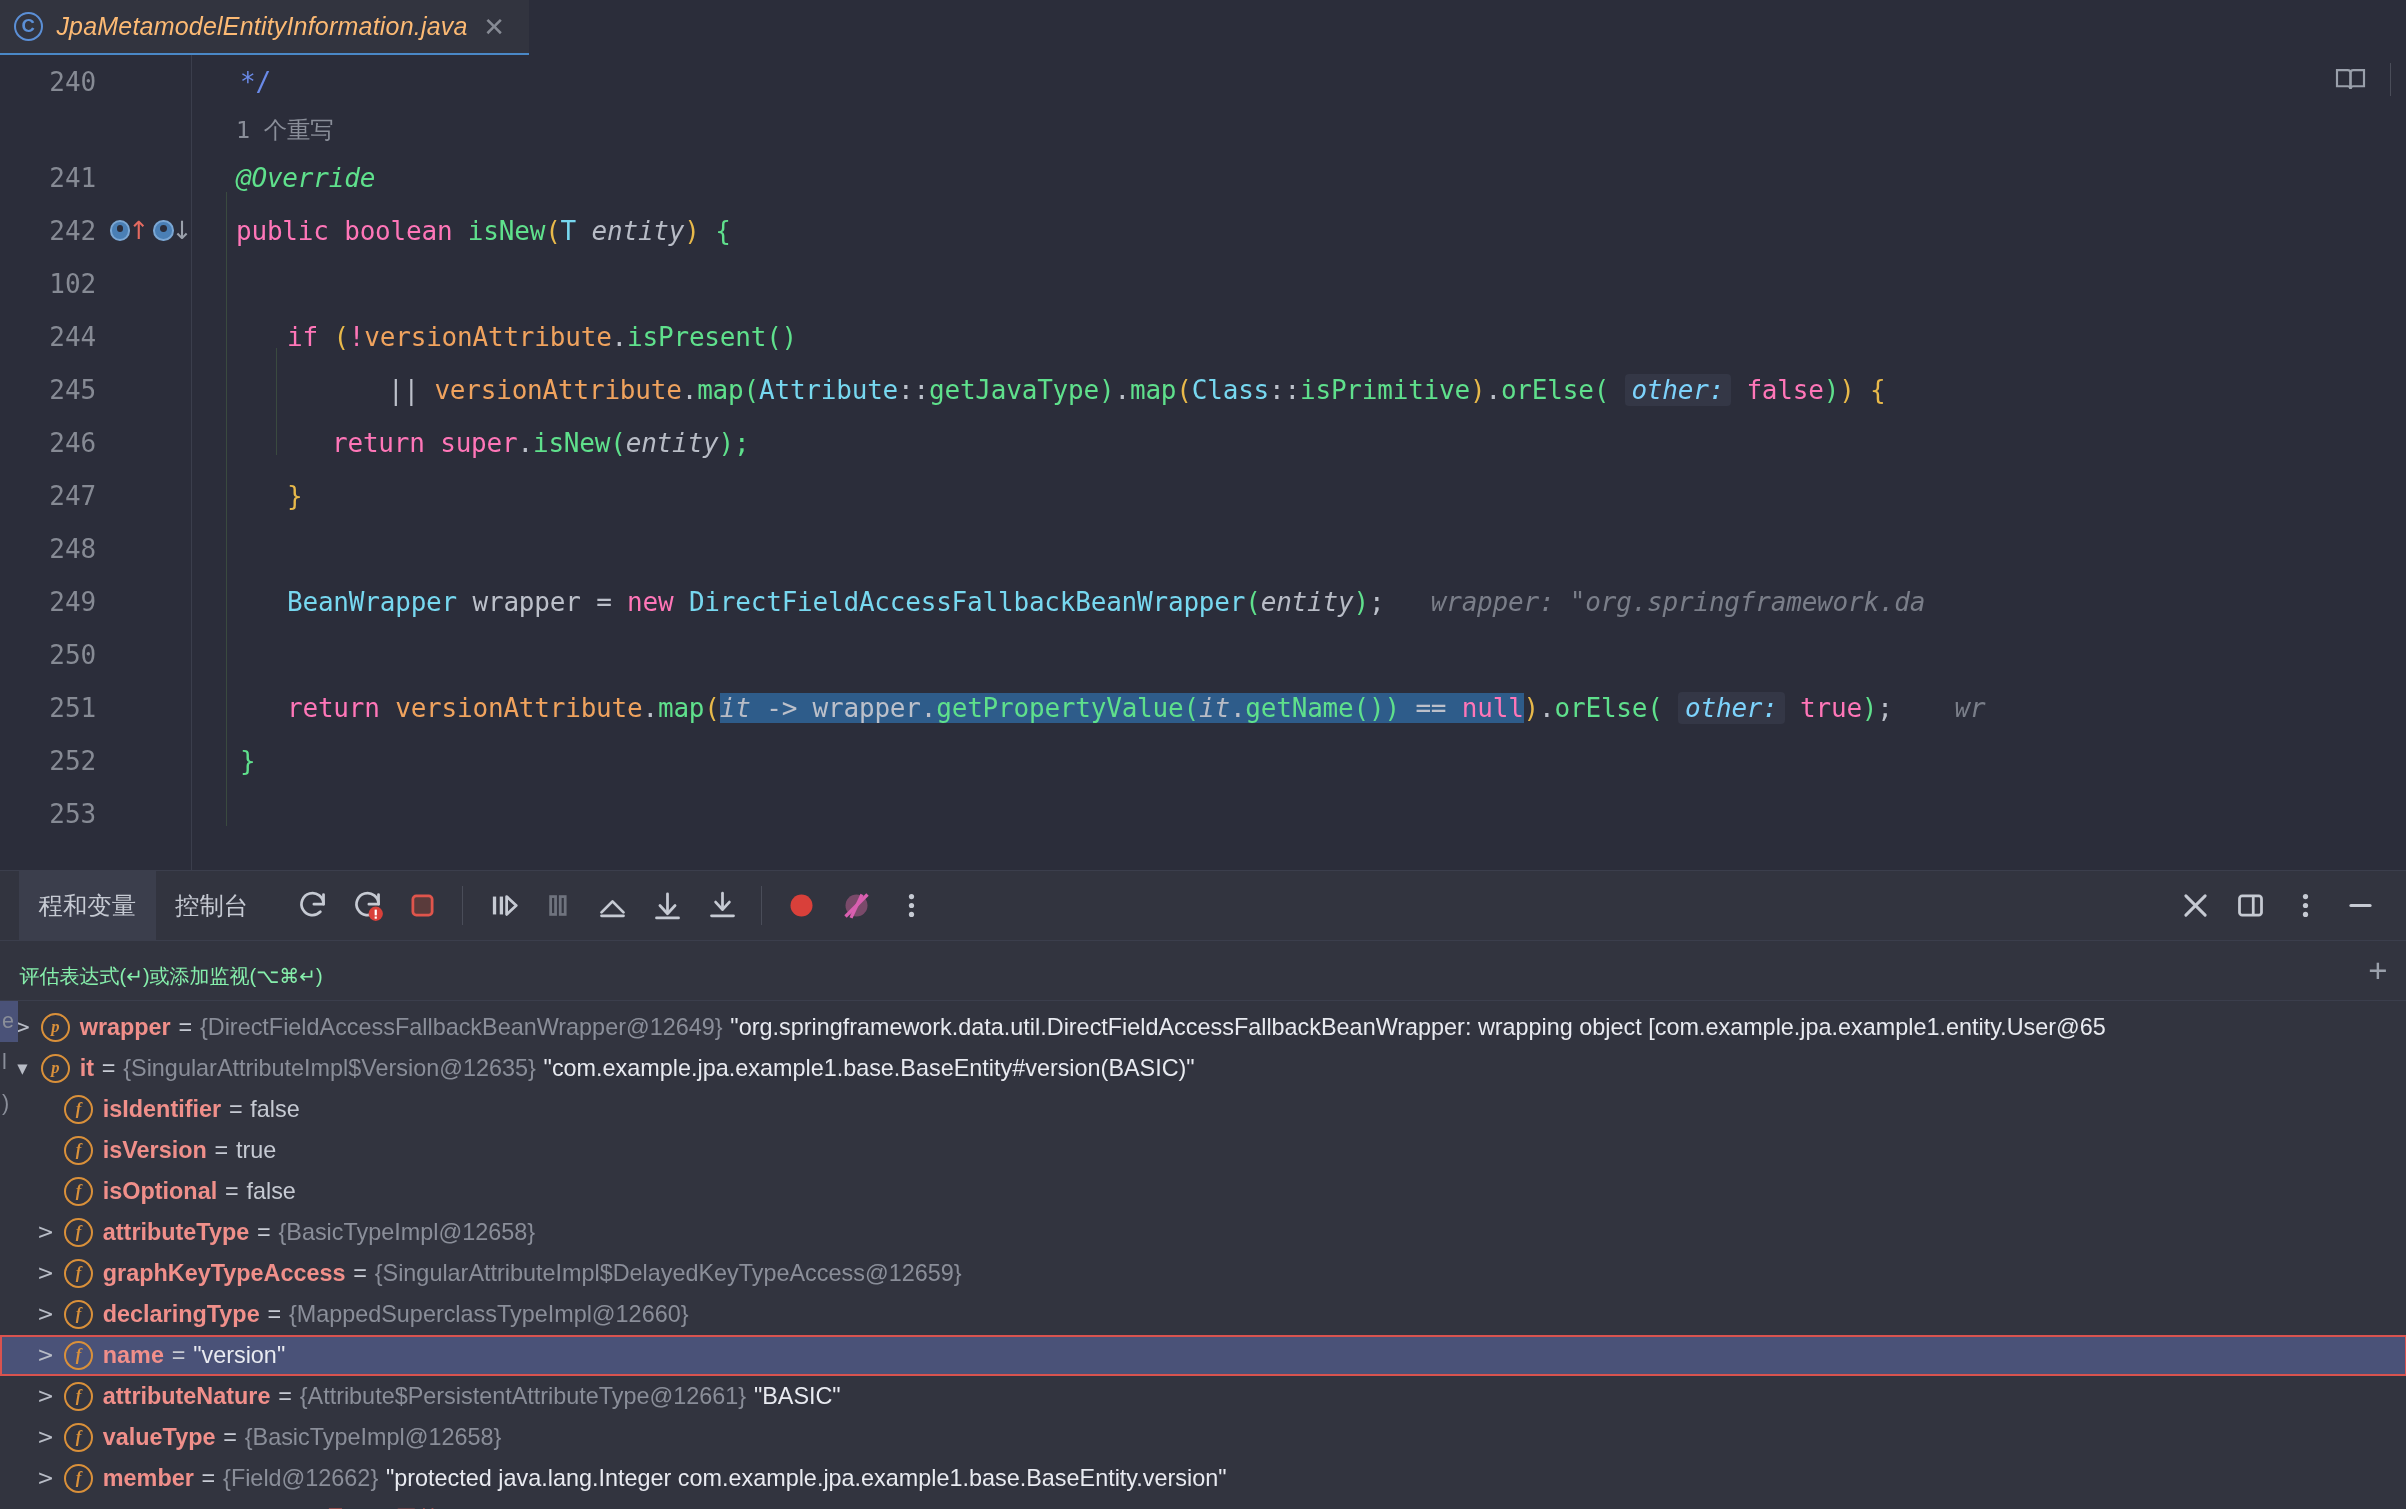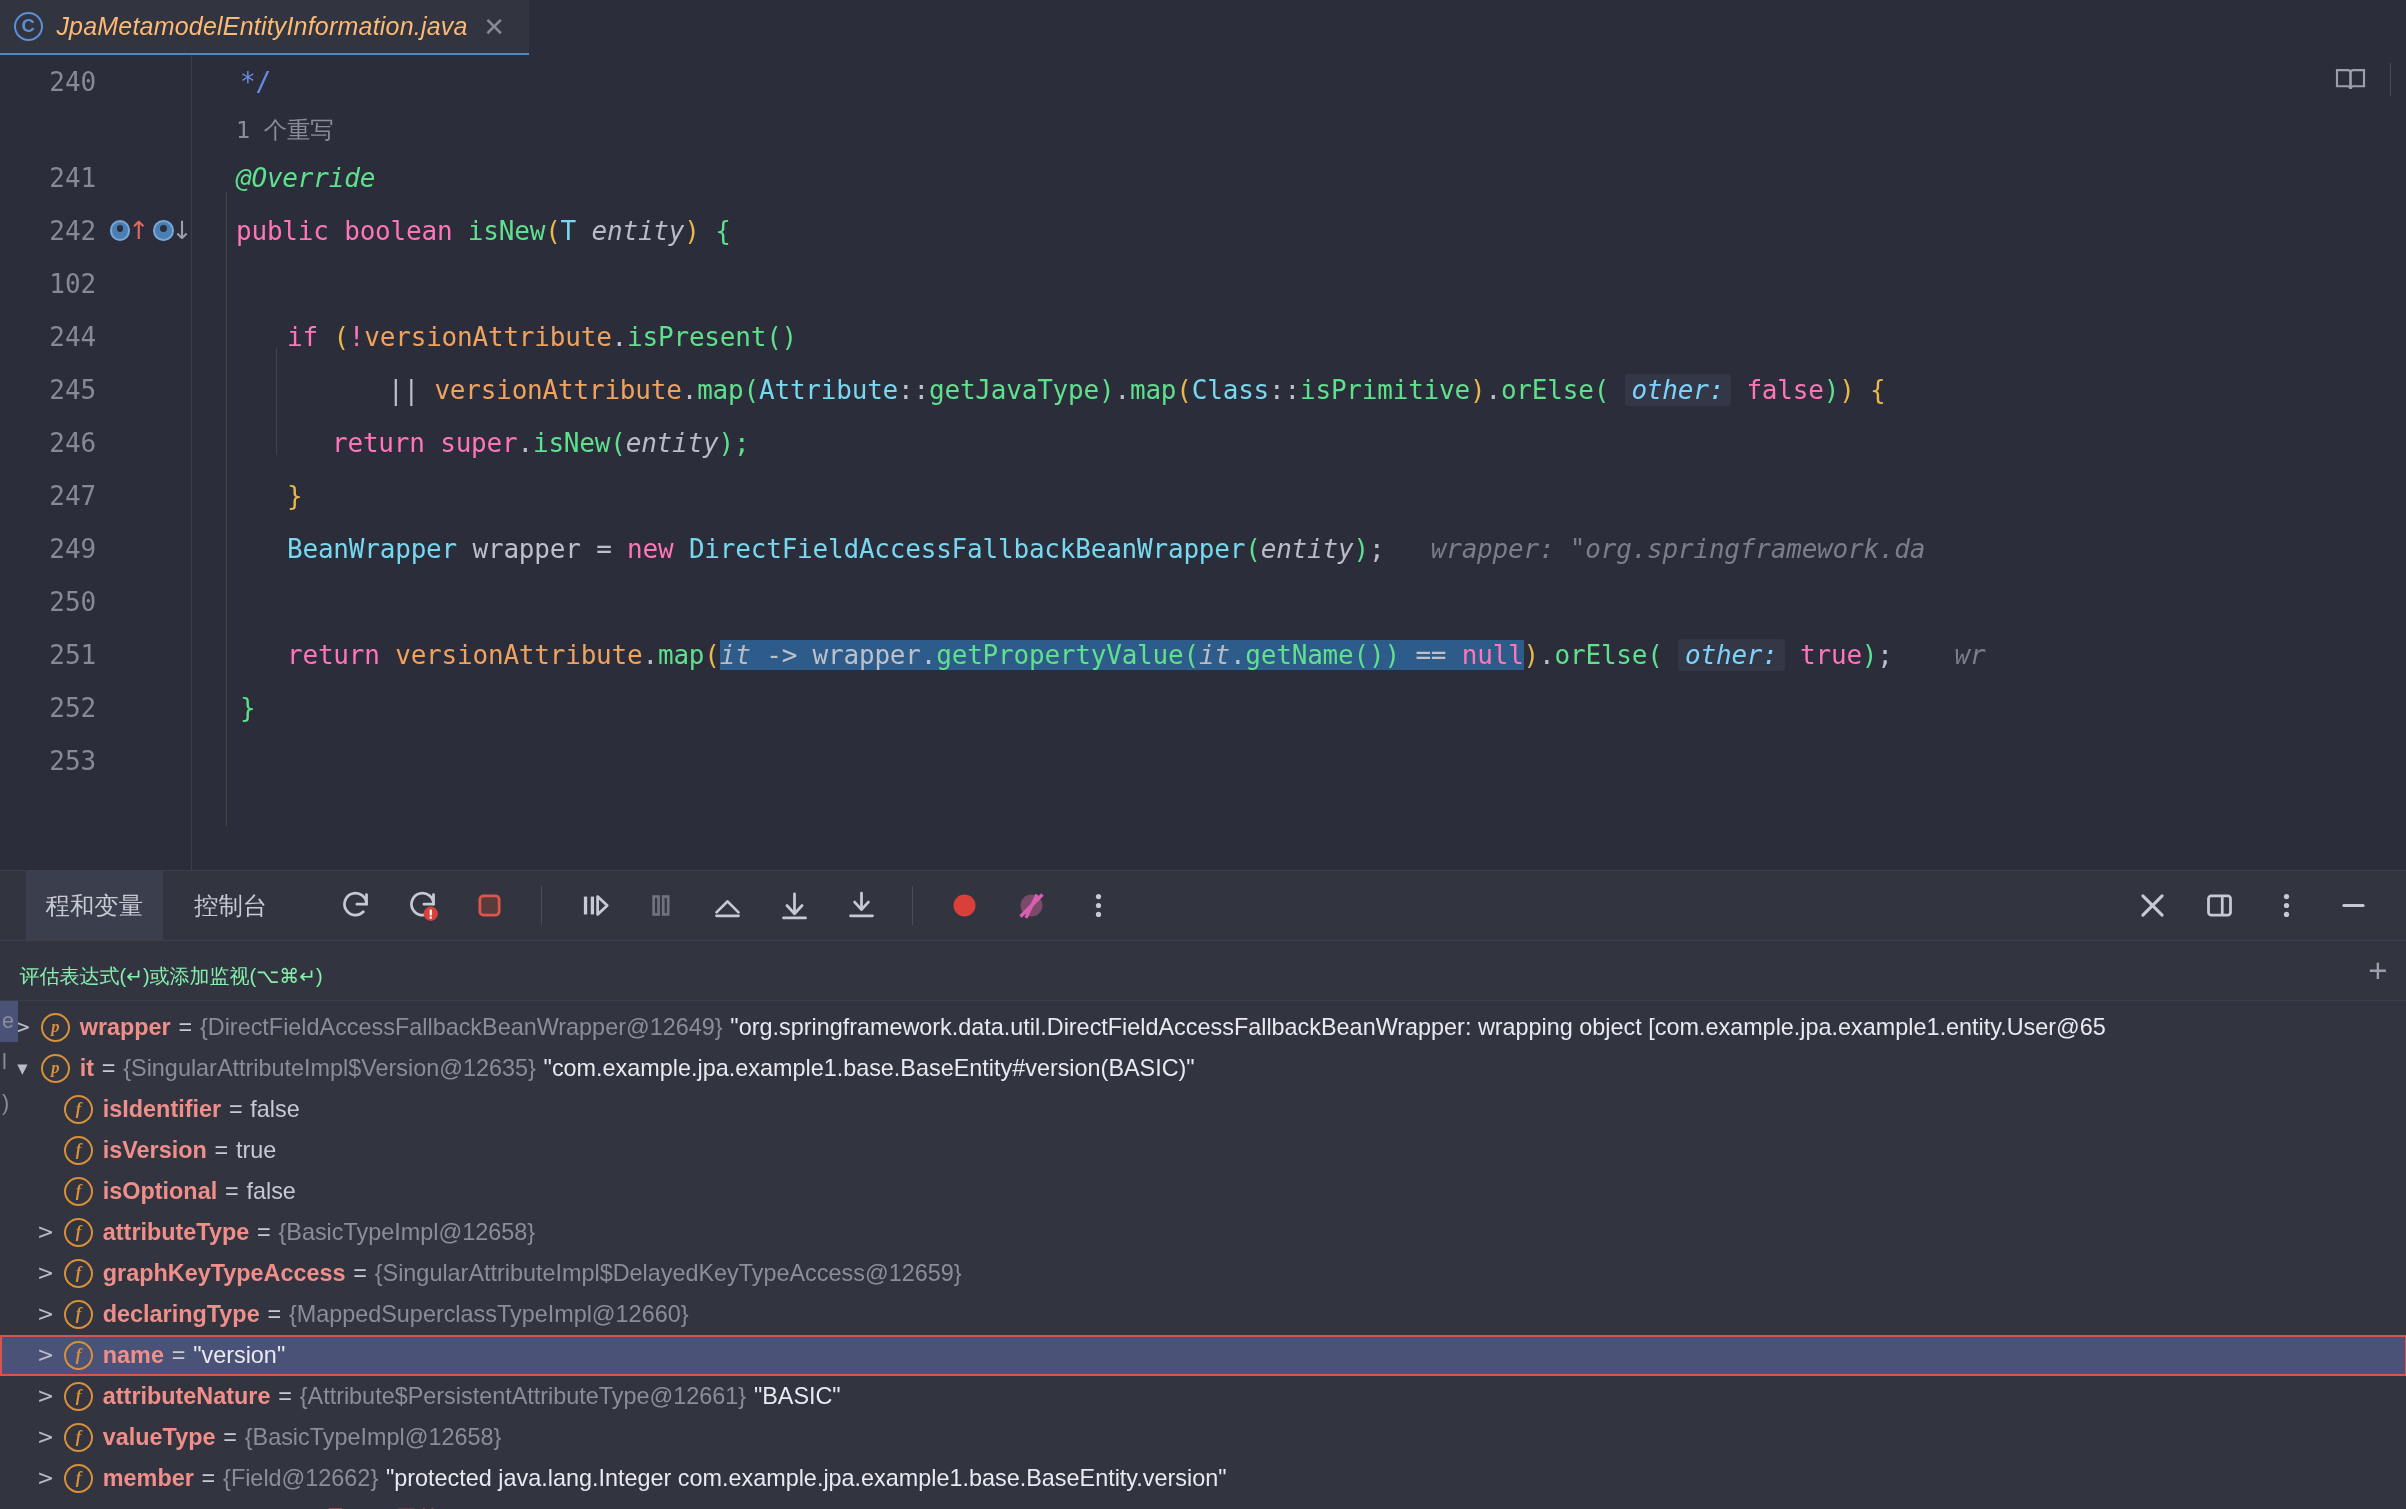--- a/index.html
+++ b/index.html
@@ -101,22 +101,22 @@
   }
   .book-icon { width: 33px; height: 27px; }
   .vsplit { width: 1px; height: 33px; background: #4a4d59; }
 
   
   .debug {
     position: absolute; left: 0; top: 870px; width: 2407px; height: 640px;
     background: #32343f; border-top: 1px solid #3b3e4c;
   }
   .dbg-toolbar {
-    height: 70px; display: flex; align-items: center; padding: 0 26px;
-    border-bottom: 1px solid #3b3e4c; gap: 12px;
+    height: 70px; display: flex; align-items: center; padding: 0 19px;
+    border-bottom: 1px solid #3b3e4c; gap: 0;
   }
   .dbg-tab {
     font-size: 24.4px; color: #c6cad3; padding: 0 19.5px; height: 70px;
     display: flex; align-items: center; white-space: nowrap;
   }
   .dbg-tab.active { background: #3b3e4c; }
   .tb-gap { width: 17.6px; }
   .tb-btn {
     width: 55px; height: 55px; display: flex; align-items: center; justify-content: center;
     border-radius: 5.9px; position: relative;
@@ -249,20 +249,25 @@
         <span class="ln-marks"></span>
         <span class="code-line"><span style="padding-left:127px"></span><span class="kw">return</span> <span class="kw">super</span><span class="pun">.</span><span class="mth">isNew</span><span class="brkg">(</span><span class="par">entity</span><span class="brkg">)</span><span class="brkg">;</span></span>
       </div>
 
       <div class="ln-row">
         <span class="ln-num">247</span>
         <span class="ln-marks"></span>
         <span class="code-line"><span style="padding-left:82px"></span><span class="brk">}</span></span>
       </div>
 
+      <div class="ln-row">
+        <span class="ln-num">248</span>
+        <span class="ln-marks"></span>
+        <span class="code-line"></span>
+      </div>
 
       <div class="ln-row">
         <span class="ln-num">249</span>
         <span class="ln-marks"></span>
         <span class="code-line"><span style="padding-left:82px"></span><span class="cls">BeanWrapper</span> <span class="pun">wrapper</span> <span class="pun">=</span> <span class="kw">new</span> <span class="cls">DirectFieldAccessFallbackBeanWrapper</span><span class="brkg">(</span><span class="par">entity</span><span class="brkg">)</span><span class="pun">;</span>   <span class="inline-val">wrapper: "org.springframework.da</span></span>
       </div>
 
       <div class="ln-row">
         <span class="ln-num">250</span>
         <span class="ln-marks"></span>

